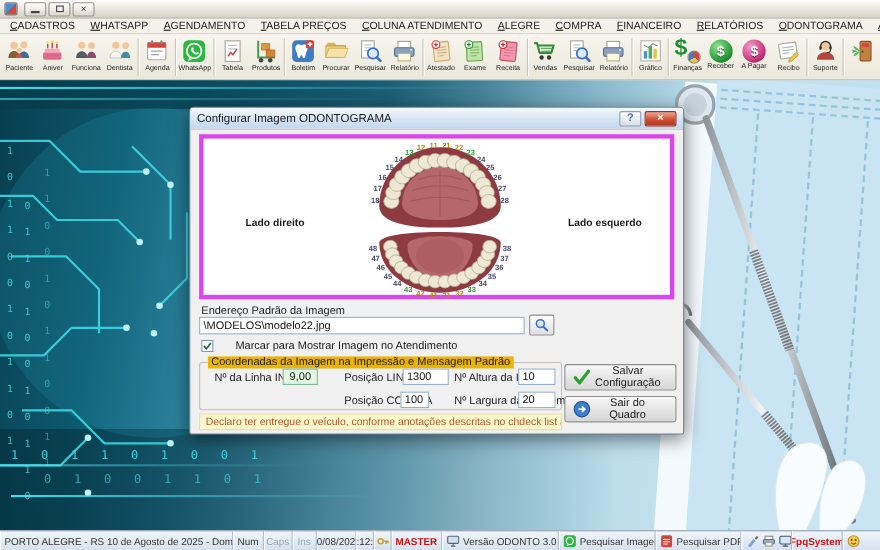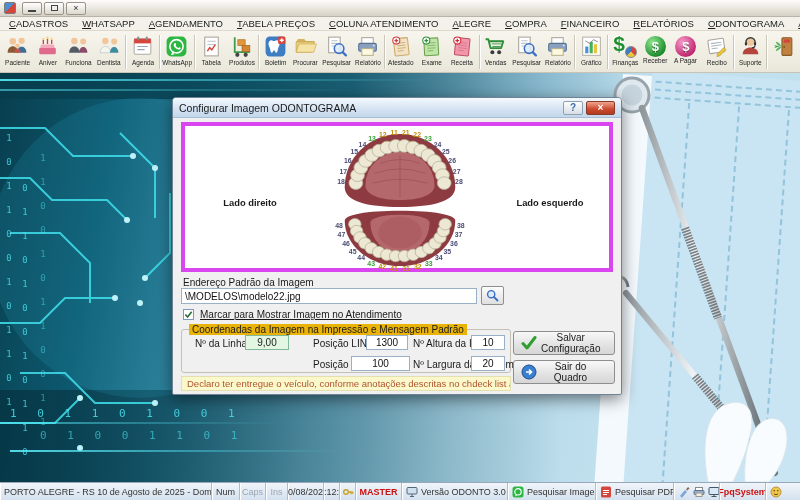--- a/index.html
+++ b/index.html
@@ -64,25 +64,25 @@
     background:linear-gradient(#f4f9fd,#d6e4f3 55%,#c3d7ec);border-bottom:1px solid #a8bed4;border-radius:3px 3px 0 0;font-size:10.5px;}
   .dlg-title .t{flex:1;}
   .dlg-btn{width:20px;height:14px;border:1px solid #8fa0b2;border-radius:2px;margin-left:3px;
     background:linear-gradient(#fdfdfd,#d8dee6);display:flex;align-items:center;justify-content:center;
     font-size:10px;font-weight:bold;color:#3a6ea8;line-height:1;}
   .dlg-close{width:29px;background:linear-gradient(#f0a38e,#cc4a2e 60%,#b03a20);color:#fff;border-color:#8a3a28;}
   .odo-box{position:absolute;left:8px;top:24px;width:432px;height:150px;background:#fff;border:4px solid #d946ef;}
   .fld-label{position:absolute;white-space:nowrap;}
   .txt{position:absolute;border:1px solid #9ab0c6;background:#fff;font-family:"Liberation Sans",sans-serif;
     font-size:10px;padding:0 3px;color:#111;}
-  .txt.right{text-align:center;}
+  .txt.right{text-align:left;}
   .green{background:#e2f6e2;border-color:#7fb89a;text-align:center;color:#222;}
   .search-btn{position:absolute;width:23px;height:19px;border:1px solid #8e8e8e;border-radius:2px;
     background:linear-gradient(#fdfdfd,#dfdfdf);display:flex;align-items:center;justify-content:center;}
-  .chk{position:absolute;display:flex;align-items:flex-end;gap:6px;text-decoration:underline;}
+  .chk{position:absolute;display:flex;align-items:flex-end;gap:20px;}
   .chk .box{width:11px;height:11px;border:1px solid #7a9ac0;background:#fff;display:flex;align-items:center;justify-content:center;}
   .chk .box svg{width:9px;height:9px;}
   .grp{position:absolute;border:1px solid #c4c0b8;border-radius:3px;}
   .grp-legend{position:absolute;background:#eab308;padding:0 3px;white-space:nowrap;}
   .msg{position:absolute;background:#fbf8cc;border:1px solid #e3dfae;color:#b0542c;font-size:9.5px;
     display:flex;align-items:center;padding:0 5px;white-space:nowrap;overflow:hidden;}
   .dlg-push{position:absolute;border:1px solid #8e8e8e;border-radius:3px;display:flex;align-items:center;
     background:linear-gradient(#f8f8f8,#e2e2e2 60%,#d6d6d6);font-size:10px;}
   .dlg-push svg{width:16px;height:16px;margin:0 4px 0 7px;flex:none;}
   .dlg-push .bl{flex:1;text-align:center;padding-right:14px;}
@@ -572,30 +572,30 @@
           <path d="M1.5 5l2.5 2.8L8.5 2" fill="none" stroke="#2b6e3a" stroke-width="1.8"></path>
         </svg>
     </span>
     <span>Marcar para Mostrar Imagem no Atendimento</span>
   </div>
 
   <div class="grp" style="left:8px;top:231px;width:330px;height:44px"></div>
   <div class="grp-legend" style="left:16px;top:226px">Coordenadas da Imagem na Impressão e Mensagem Padrão</div>
 
   <div class="fld-label" style="left:22px;top:240px">Nº da Linha INICIAL</div>
-  <input class="txt green" style="left: 72px; top: 237px; width: 44px; height: 15px;" value="9,00">
+  <input class="txt green" style="left: 84px; top: 237px; width: 32px; height: 15px;" value="9,00">
 
   <div class="fld-label" style="left:140px;top:240px">Posição LINHA</div>
   <input class="txt right" style="left: 193px; top: 237px; width: 42px; height: 15px;" value="1300">
 
   <div class="fld-label" style="left:240px;top:240px">Nº Altura da Imagem</div>
   <input class="txt right" style="left: 298px; top: 237px; width: 34px; height: 15px;" value="10">
 
   <div class="fld-label" style="left:140px;top:261px">Posição COLUNA</div>
-  <input class="txt right" style="left: 178px; top: 258px; width: 59px; height: 15px;" value="100">
+  <input class="txt right" style="left: 191px; top: 258px; width: 26px; height: 15px;" value="100">
 
   <div class="fld-label" style="left:240px;top:261px">Nº Largura da Imagem</div>
   <input class="txt right" style="left: 298px; top: 258px; width: 34px; height: 15px;" value="20">
 
   <div class="msg" style="left:8px;top:278px;width:330px;height:15px">Declaro ter entregue o veículo, conforme anotações descritas no chdeck list acima:</div>
 
   <div class="dlg-push" style="left:340px;top:262px;width:102px;height:24px">
     <svg viewBox="0 0 16 16">
         <circle cx="8" cy="8" r="7" fill="#3a7fd0" stroke="#1e4f8e"></circle>
         <path d="M5 8h5M8 5.5L10.5 8 8 10.5" fill="none" stroke="#fff" stroke-width="1.6"></path>

